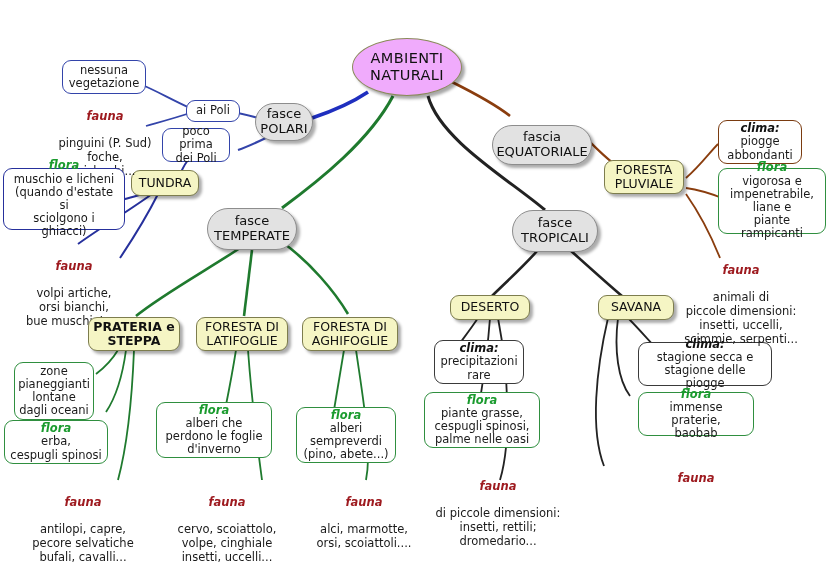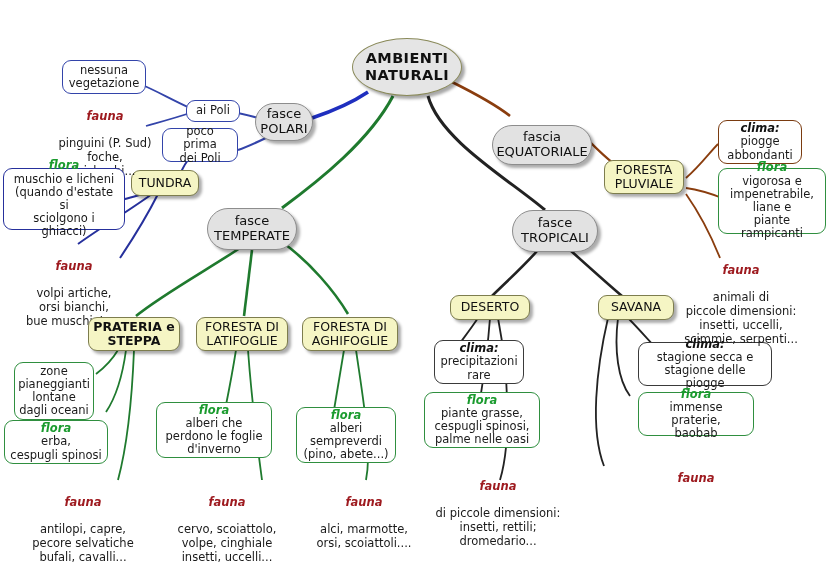--- a/index.html
+++ b/index.html
@@ -5,22 +5,22 @@
   html,body{margin:0;padding:0;background:#ffffff;}
   body{width:828px;height:585px;position:relative;overflow:hidden;
        font-family:"DejaVu Sans","Liberation Sans",sans-serif;}
   #canvas{position:absolute;left:0;top:0;width:828px;height:585px;}
   svg.edges{position:absolute;left:0;top:0;width:828px;height:585px;pointer-events:none;}
 
   .node{position:absolute;box-sizing:border-box;display:flex;align-items:center;
         justify-content:center;text-align:center;line-height:1.15;white-space:pre-line;}
 
   
-  .root{background:#e5e5e5;border:1.6px solid #8a8a5a;border-radius:50%;
-        font-weight:bold;font-size:14.5px;color:#111;letter-spacing:.4px;
+  .root{background:#f0abfc;border:1.6px solid #8a8a5a;border-radius:50%;
+        font-weight:normal;font-size:14.5px;color:#111;letter-spacing:.4px;
         box-shadow:3px 3px 3px rgba(0,0,0,.35);text-align:center;}
 
   
   .fasce{background:#e2e2e2;border:1.4px solid #8d8d8d;border-radius:22px;
          font-size:13px;color:#111;box-shadow:3px 3px 3px rgba(0,0,0,.33);}
 
   
   .biome{background:#f5f5c4;border:1.5px solid #7d7d4e;border-radius:9px;
          font-size:12.5px;color:#111;box-shadow:3px 3px 3px rgba(0,0,0,.33);}
 
@@ -97,21 +97,21 @@
     <path d="M686,188 C700,190 712,194 722,198" stroke="#8a3d0e" stroke-width="1.8" fill="none"></path>
     <path d="M686,194 C700,214 712,238 720,258" stroke="#8a3d0e" stroke-width="1.8" fill="none"></path>
   </svg>
 
   <div class="node root" style="left:352px;top:38px;width:110px;height:58px;">AMBIENTI
 NATURALI</div>
 
   <div class="node fasce" style="left:255px;top:103px;width:58px;height:38px;">fasce
 POLARI</div>
   <div class="node dbox blue" style="left:186px;top:100px;width:54px;height:22px;">ai Poli</div>
-  <div class="node dbox blue" style="left:162px;top:128px;width:76px;height:34px;">poco prima
+  <div class="node dbox blue" style="left:162px;top:128px;width:68px;height:34px;">poco prima
 dei Poli</div>
   <div class="node biome" style="left:131px;top:170px;width:68px;height:26px;">TUNDRA</div>
 
   <div class="node dbox blue" style="left:62px;top:60px;width:84px;height:34px;">nessuna
 vegetazione</div>
 
   <div class="ftext" style="left:30px;top:96px;width:150px;">
     <span class="head lbl-fauna">fauna</span>
     <span>pinguini (P. Sud)
 foche,

